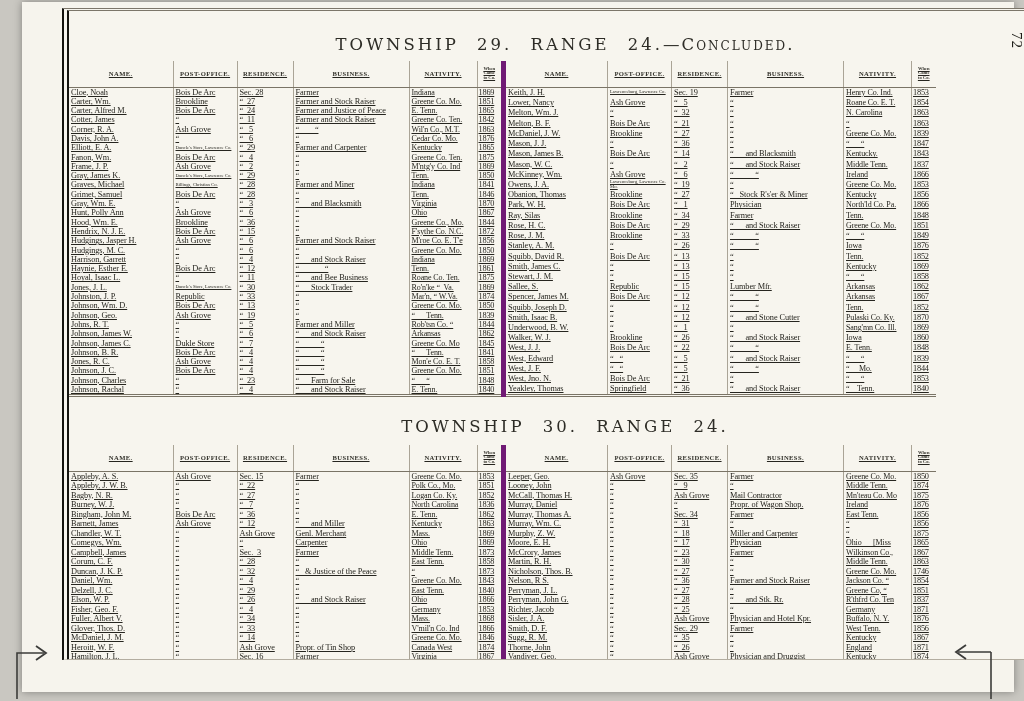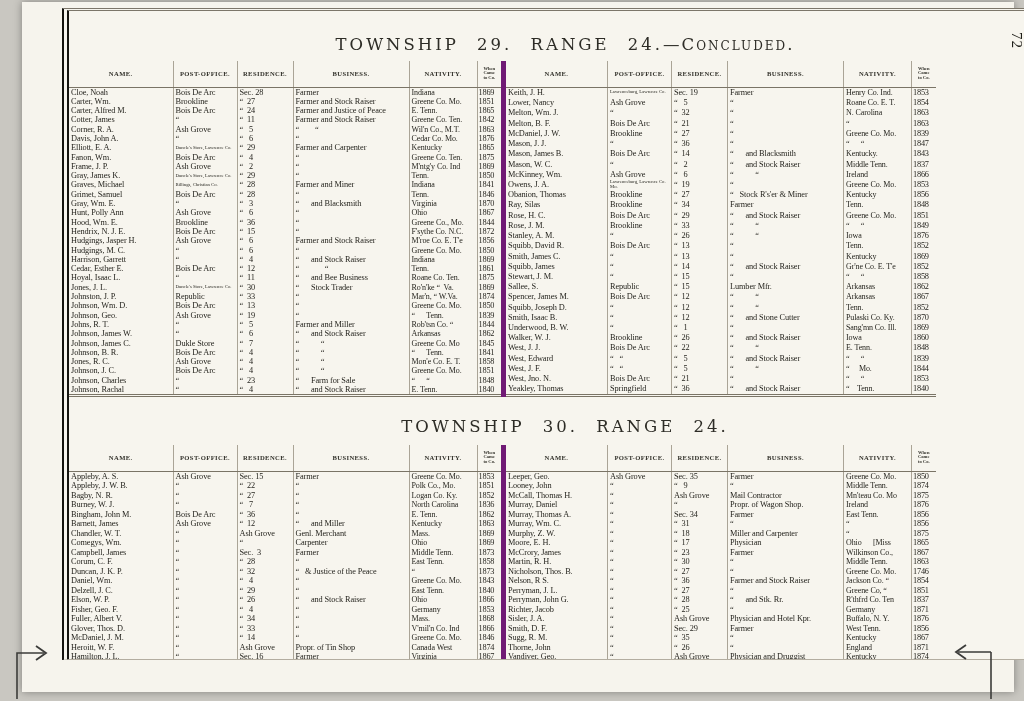--- a/index.html
+++ b/index.html
@@ -28,20 +28,21 @@
   }
   .tbl-title .tail{font-variant:small-caps;letter-spacing:2px;word-spacing:2px}
   #title1{top:24px}
   #title2{top:406px}
   .tbl-wrap{position:absolute;left:0;display:flex}
   #wrap1{top:50px}
   #wrap2{top:434px}
   table.half{
     border-collapse:collapse;table-layout:fixed;width:432px;
     font-family:"Liberation Serif",serif;
+    text-decoration:underline;
   }
   .half+.half{border-left:5px solid #701a75}
   th,td{
     margin:0;padding:0 2px;box-sizing:border-box;overflow:hidden;
     white-space:pre;text-align:left;font-weight:normal;vertical-align:middle;
   }
   th{
     height:26px;font-size:6.6px;font-weight:bold;text-align:center;
     letter-spacing:.4px;border-bottom:1px solid #7a7466;color:#33322b;
   }
@@ -235,21 +236,21 @@
             </tr>
             <tr>
               <td class="c0">Harrison, Garrett</td>
               <td class="c1">“</td>
               <td class="c2">“   4</td>
               <td class="c3">“      and Stock Raiser</td>
               <td class="c4">Indiana</td>
               <td class="c5">1869</td>
             </tr>
             <tr>
-              <td class="c0">Cedar, Esther E.</td>
+              <td class="c0">Haynie, Esther E.</td>
               <td class="c1">Bois De Arc</td>
               <td class="c2">“  12</td>
               <td class="c3">“             “</td>
               <td class="c4">Tenn.</td>
               <td class="c5">1861</td>
             </tr>
             <tr>
               <td class="c0">Hoyal, Isaac L.</td>
               <td class="c1">“</td>
               <td class="c2">“  11</td>
@@ -451,20 +452,28 @@
             </tr>
             <tr>
               <td class="c0">Obanion, Thomas</td>
               <td class="c1">Brookline</td>
               <td class="c2">“  27</td>
               <td class="c3">“   Stock R's'er &amp; Miner</td>
               <td class="c4">Kentucky</td>
               <td class="c5">1856</td>
             </tr>
             <tr>
+              <td class="c0">Park, W. H.</td>
+              <td class="c1">Bois De Arc</td>
+              <td class="c2">“   1</td>
+              <td class="c3">Physician</td>
+              <td class="c4">North'ld Co. Pa.</td>
+              <td class="c5">1866</td>
+            </tr>
+            <tr>
               <td class="c0">Ray, Silas</td>
               <td class="c1">Brookline</td>
               <td class="c2">“  34</td>
               <td class="c3">Farmer</td>
               <td class="c4">Tenn.</td>
               <td class="c5">1848</td>
             </tr>
             <tr>
               <td class="c0">Rose, H. C.</td>
               <td class="c1">Bois De Arc</td>
@@ -497,28 +506,20 @@
               <td class="c4">Tenn.</td>
               <td class="c5">1852</td>
             </tr>
             <tr>
               <td class="c0">Smith, James C.</td>
               <td class="c1">“</td>
               <td class="c2">“  13</td>
               <td class="c3">“</td>
               <td class="c4">Kentucky</td>
               <td class="c5">1869</td>
-            </tr>
-            <tr>
-              <td class="c0">Squibb, James</td>
-              <td class="c1">“</td>
-              <td class="c2">“  14</td>
-              <td class="c3">“      and Stock Raiser</td>
-              <td class="c4">Gr'ne Co. E. T'e</td>
-              <td class="c5">1852</td>
             </tr>
             <tr>
               <td class="c0">Stewart, J. M.</td>
               <td class="c1">“</td>
               <td class="c2">“  15</td>
               <td class="c3">“</td>
               <td class="c4">“      “</td>
               <td class="c5">1858</td>
             </tr>
             <tr>

